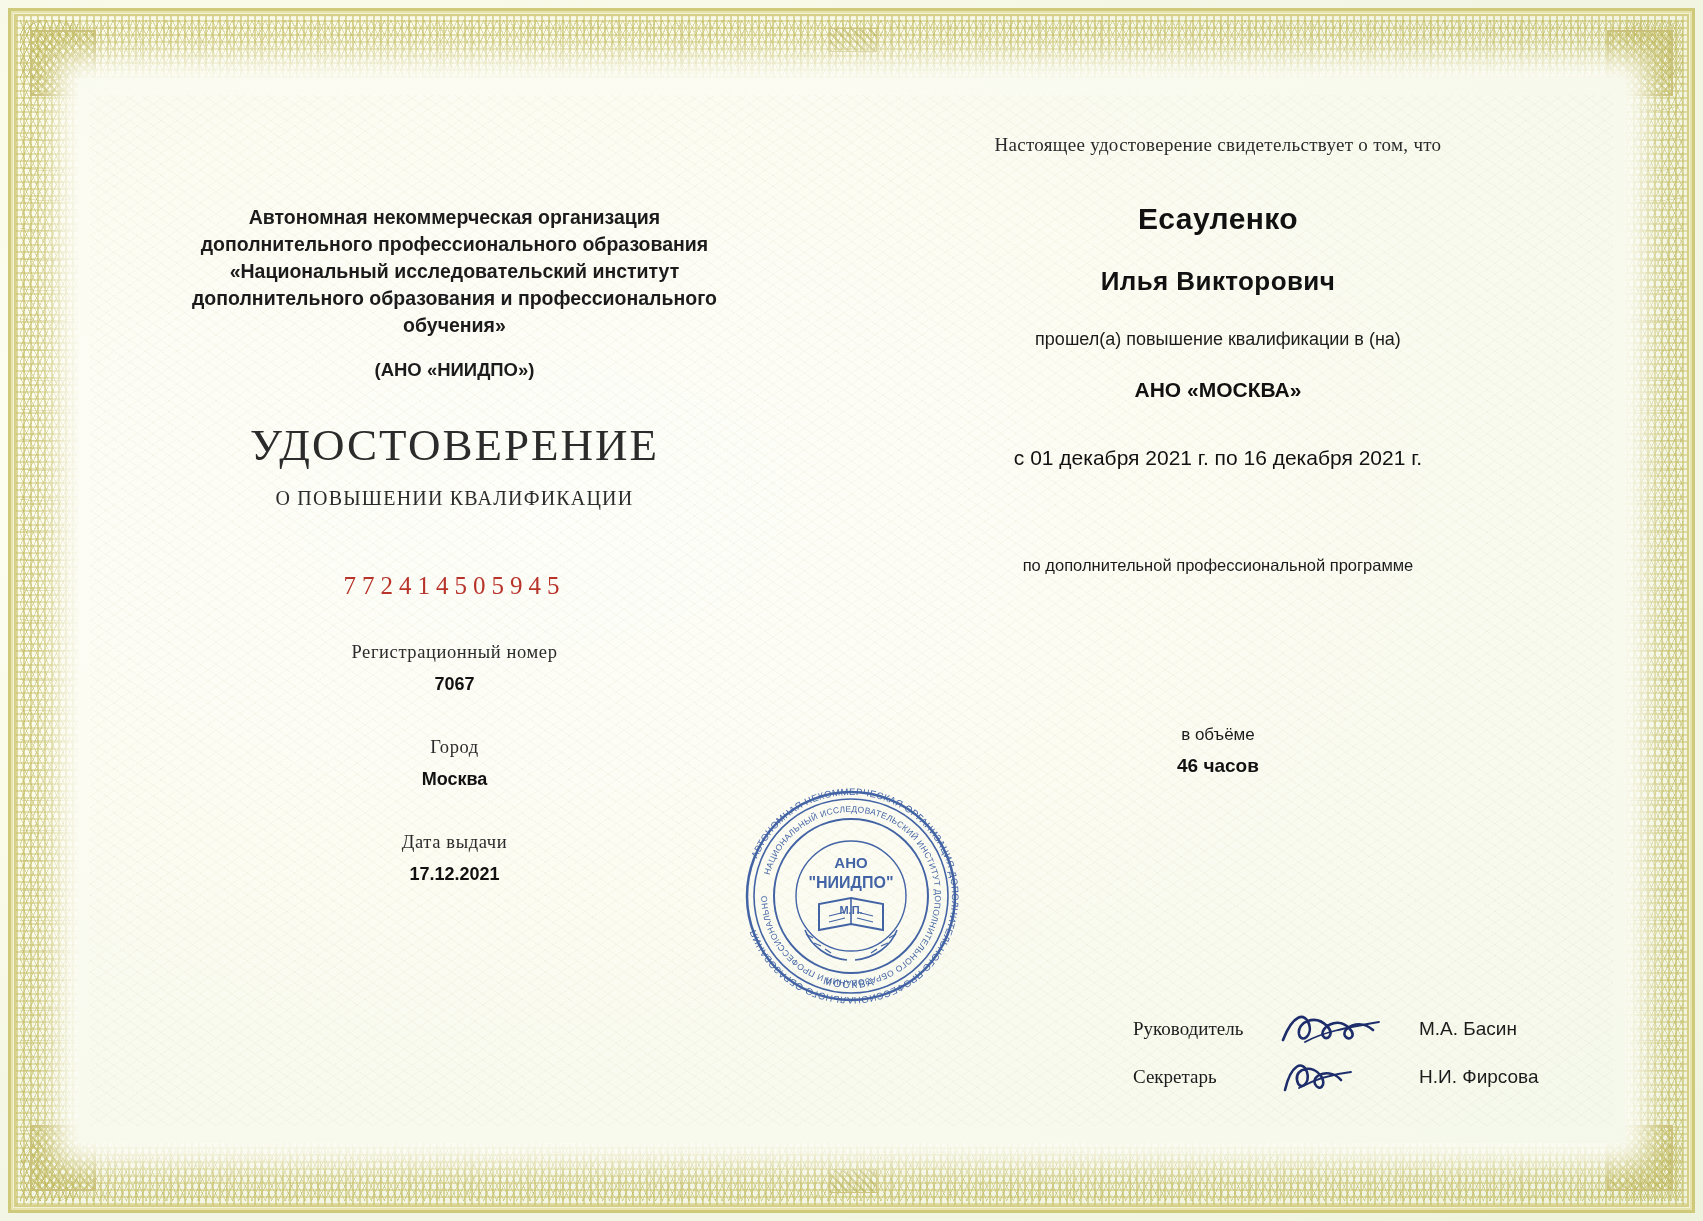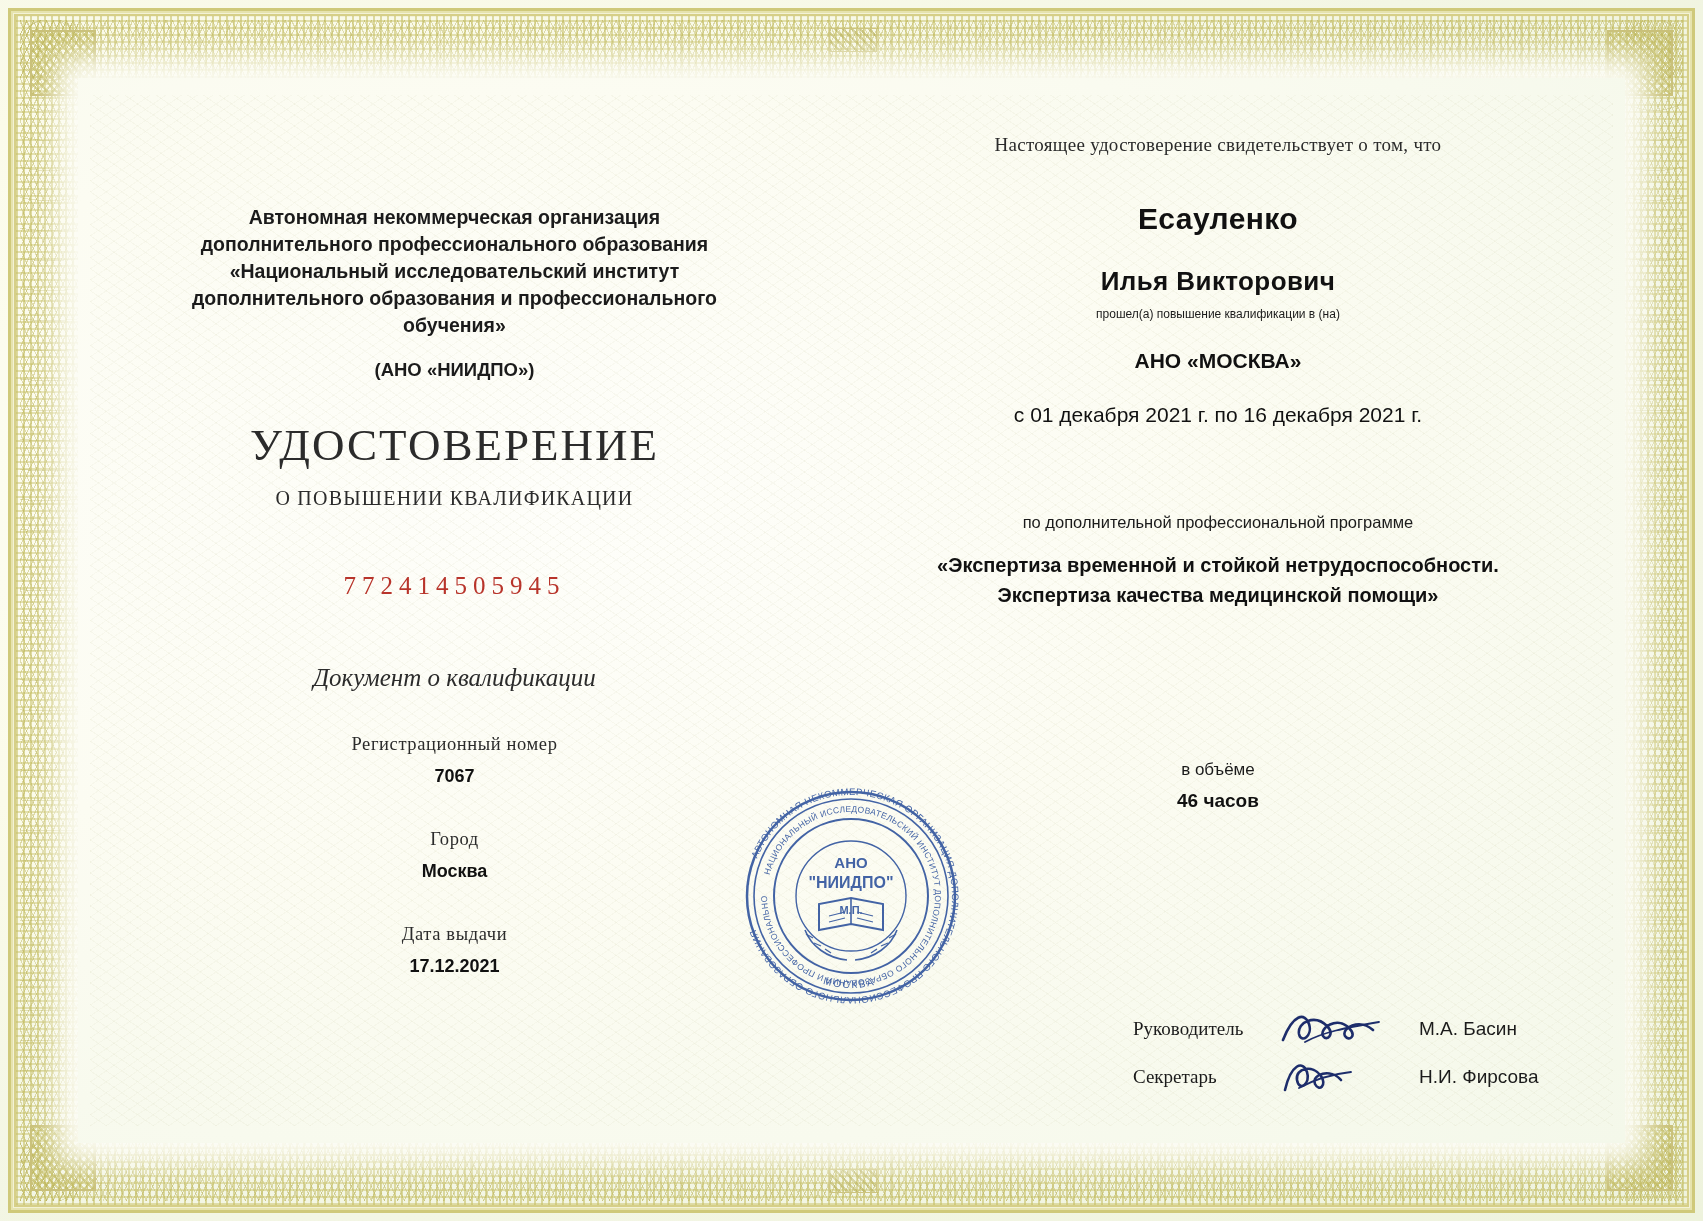--- a/index.html
+++ b/index.html
@@ -181,32 +181,32 @@
     letter-spacing: 0.4px;
   }
   .person-name {
     margin-top: 30px;
     font-size: 26px;
     font-weight: bold;
     color: #111111;
     letter-spacing: 0.4px;
   }
   .passed-line {
-    margin-top: 10px;
-    font-size: 12px;
+    margin-top: 32px;
+    font-size: 18px;
     color: #1b1b1b;
   }
   .place {
     margin-top: 28px;
     font-size: 21px;
     font-weight: bold;
     color: #111111;
   }
   .period {
-    margin-top: 30px;
+    margin-top: 44px;
     font-size: 21px;
     color: #111111;
   }
   .program-label {
     margin-top: 86px;
     font-size: 16.5px;
     color: #1b1b1b;
   }
   .program-title {
     margin-top: 18px;
@@ -314,21 +314,20 @@
       <div class="org-name">Автономная некоммерческая организация дополнительного профессионального образования «Национальный исследовательский институт дополнительного образования и профессионального обучения»</div>
 
       <div class="org-abbr">(АНО «НИИДПО»)</div>
 
       <div class="doc-title">УДОСТОВЕРЕНИЕ</div>
 
       <div class="doc-subtitle">О ПОВЫШЕНИИ КВАЛИФИКАЦИИ</div>
 
       <div class="doc-number">772414505945</div>
 
-      <div class="doc-kind">Документ о квалификации</div>
 
       <div class="field-block">
         <div class="field-label">Регистрационный номер</div>
         <div class="field-value">7067</div>
       </div>
 
       <div class="field-block">
         <div class="field-label">Город</div>
         <div class="field-value">Москва</div>
       </div>
@@ -349,21 +348,20 @@
       <div class="person-name">Илья Викторович</div>
 
       <div class="passed-line">прошел(а) повышение квалификации в (на)</div>
 
       <div class="place">АНО «МОСКВА»</div>
 
       <div class="period">с 01 декабря 2021 г. по 16 декабря 2021 г.</div>
 
       <div class="program-label">по дополнительной профессиональной программе</div>
 
-      <div class="program-title">«Экспертиза временной и стойкой нетрудоспособности. Экспертиза качества медицинской помощи»</div>
 
       <div class="volume-label">в объёме</div>
 
       <div class="volume-value">46 часов</div>
 
       <div class="signatures">
 
         <div class="sig-row">
           <div class="sig-role">Руководитель</div>
           <div class="sig-mark">

